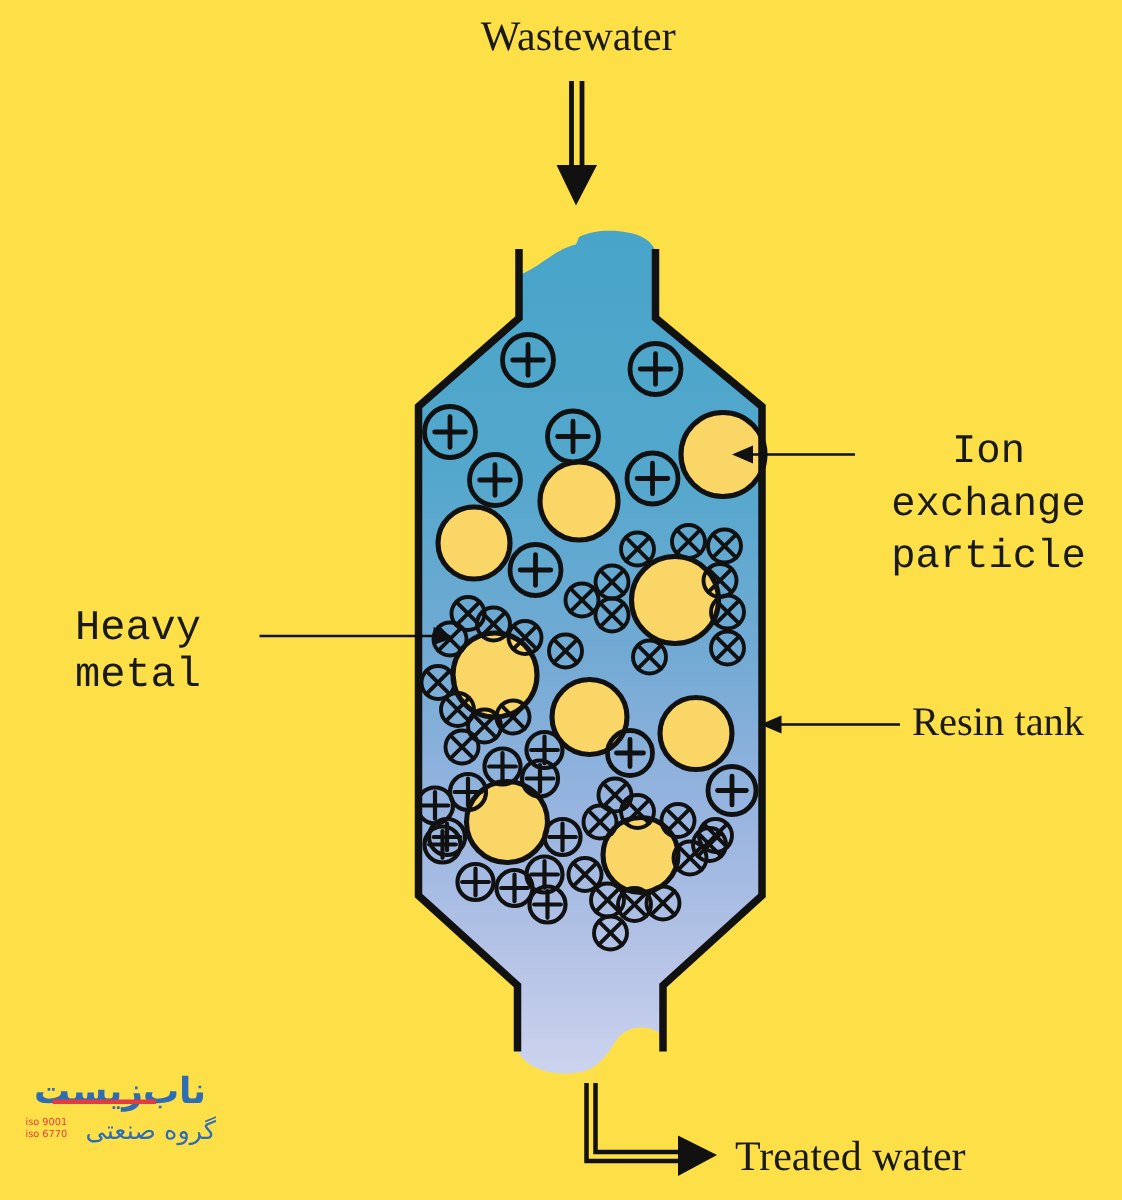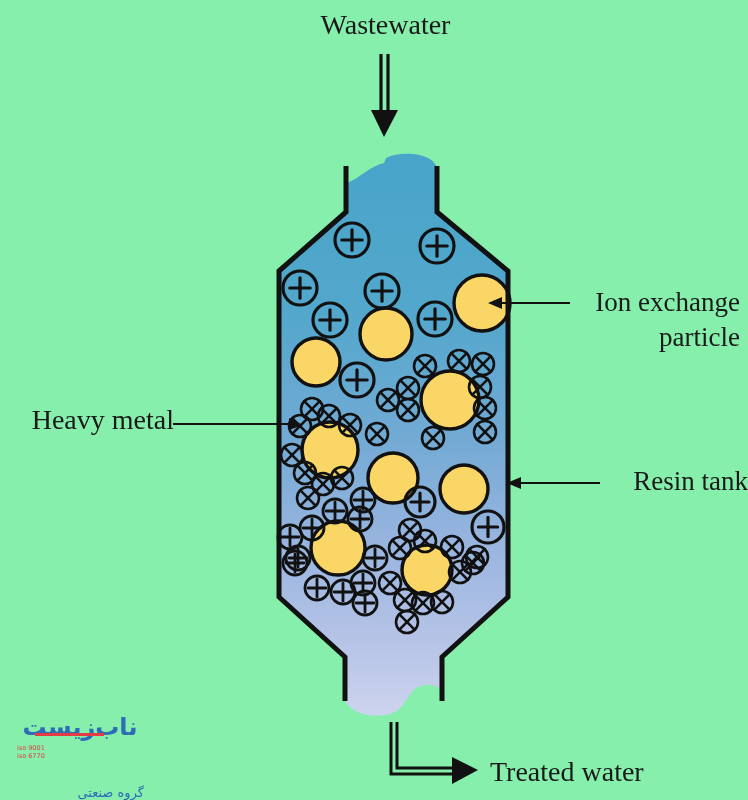--- a/index.html
+++ b/index.html
@@ -1,32 +1,32 @@
 <!DOCTYPE html>
 <html><head>
 <meta charset="utf-8">
 <style>
   html,body{margin:0;padding:0;background:#ffffff;}
   .canvas{
-    position:relative;width:748px;height:800px;background:#86efac;overflow:hidden;
+    position:relative;width:748px;height:800px;background:#fde047;overflow:hidden;
     font-family:"Liberation Serif","DejaVu Serif",serif;color:#1a1a1a;
   }
   .canvas svg{position:absolute;left:0;top:0;}
   .lbl{position:absolute;white-space:nowrap;}
-  .lbl-center{text-align:right;white-space:normal;}
+  .lbl-center{text-align:center;white-space:normal;font-family:Liberation Mono, monospace;}
   .wastewater{left:283px;top:9px;width:205px;font-size:28px;text-align:center;}
   .ion{left:578px;top:285px;width:162px;font-size:27px;line-height:35px;}
   .heavy{left:10px;top:404px;width:164px;font-size:28px;line-height:31px;}
-  .resin{left:608px;top:466px;width:140px;font-size:27px;text-align:right;}
+  .resin{left:608px;top:466px;width:140px;font-size:27px;}
   .treated{left:490px;top:756px;font-size:28px;}
   .logo{position:absolute;left:14px;top:712px;width:132px;height:54px;font-family:"DejaVu Sans",sans-serif;}
   .logo-brand{position:relative;display:block;text-align:center;font-size:24px;font-weight:bold;direction:rtl;line-height:30px;}
   .logo-redbar{position:absolute;left:16%;width:52%;top:21px;height:3px;}
   .logo-iso{position:absolute;left:3px;top:33px;font-size:6.5px;font-weight:normal;line-height:1.2;}
-  .logo-sub{position:absolute;right:2px;top:32px;font-size:13px;direction:rtl;margin-top:41px;}
+  .logo-sub{position:absolute;right:2px;top:32px;font-size:17px;direction:rtl;}
 </style>
 </head>
 <body>
 
 <div class="canvas">
 
   <svg width="748" height="800" viewBox="0 0 748 800">
     <defs>
       <linearGradient id="waterGrad" gradientUnits="userSpaceOnUse" x1="0" y1="155" x2="0" y2="718">
         <stop offset="0" stop-color="#48a4c9"></stop>

